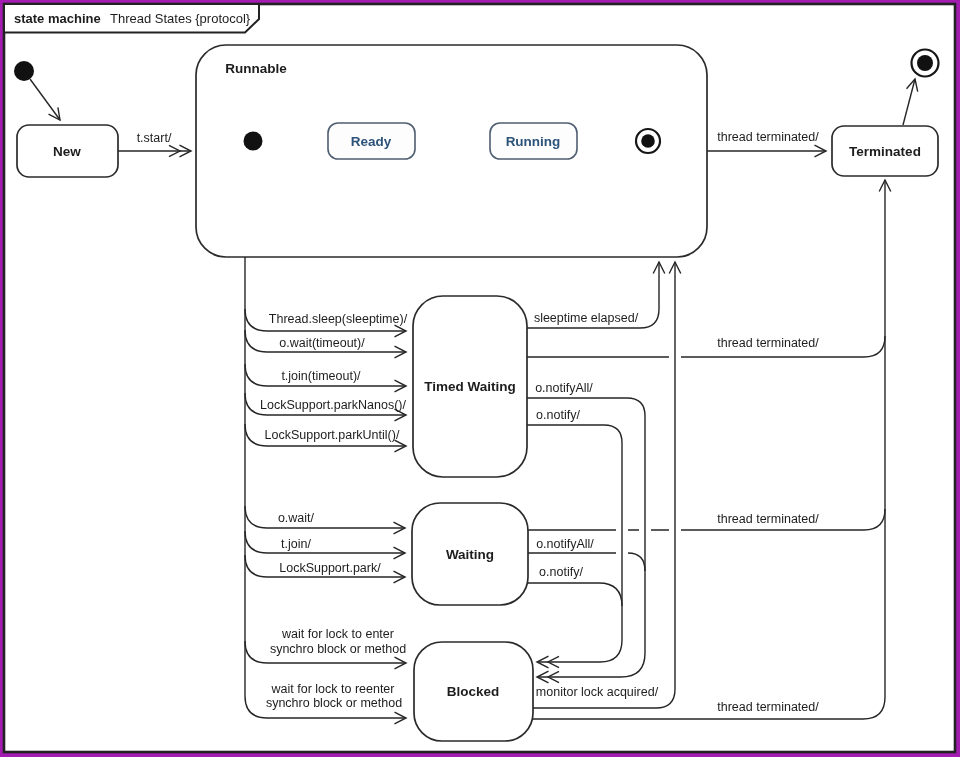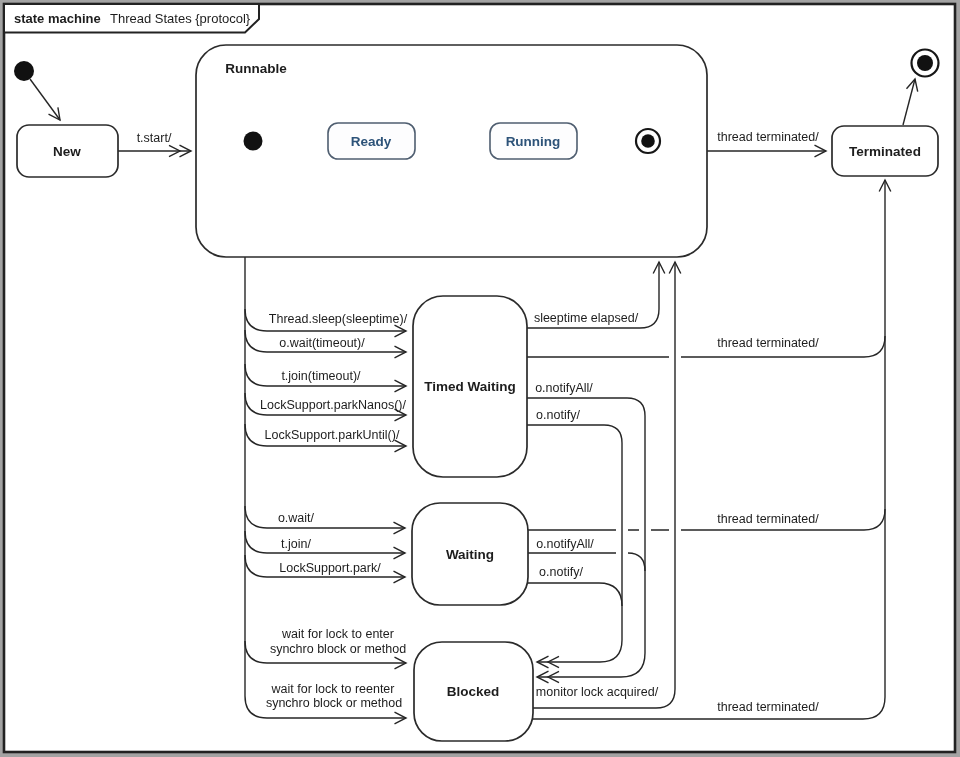--- a/index.html
+++ b/index.html
@@ -1,16 +1,16 @@
 <!DOCTYPE html>
 <html><head>
 <meta charset="utf-8">
 <style>
   html,body{margin:0;padding:0;background:#ffffff;}
-  .stage{position:relative;width:960px;height:757px;background:#a3a3a3;overflow:hidden;}
+  .stage{position:relative;width:960px;height:757px;background:#a21caf;overflow:hidden;}
   svg{display:block;}
   svg text{font-family:"Liberation Sans","DejaVu Sans",sans-serif;font-size:12.5px;fill:#1d1d1d;}
   .state-name{font-weight:bold;font-size:13.5px;}
   .accent-name{fill:#2d5379;}
   .frame-title-bold{font-weight:bold;font-size:13px;}
   .frame-title-normal{font-size:13px;}
   .edge{fill:none;stroke:#262626;stroke-width:1.4;}
   .state-box{fill:#ffffff;stroke:#2b2b2b;stroke-width:1.7;}
   .state-box-blue{fill:#fdfdfe;stroke:#4f5e70;stroke-width:1.6;}
   .pseudo-fill{fill:#111111;stroke:none;}

